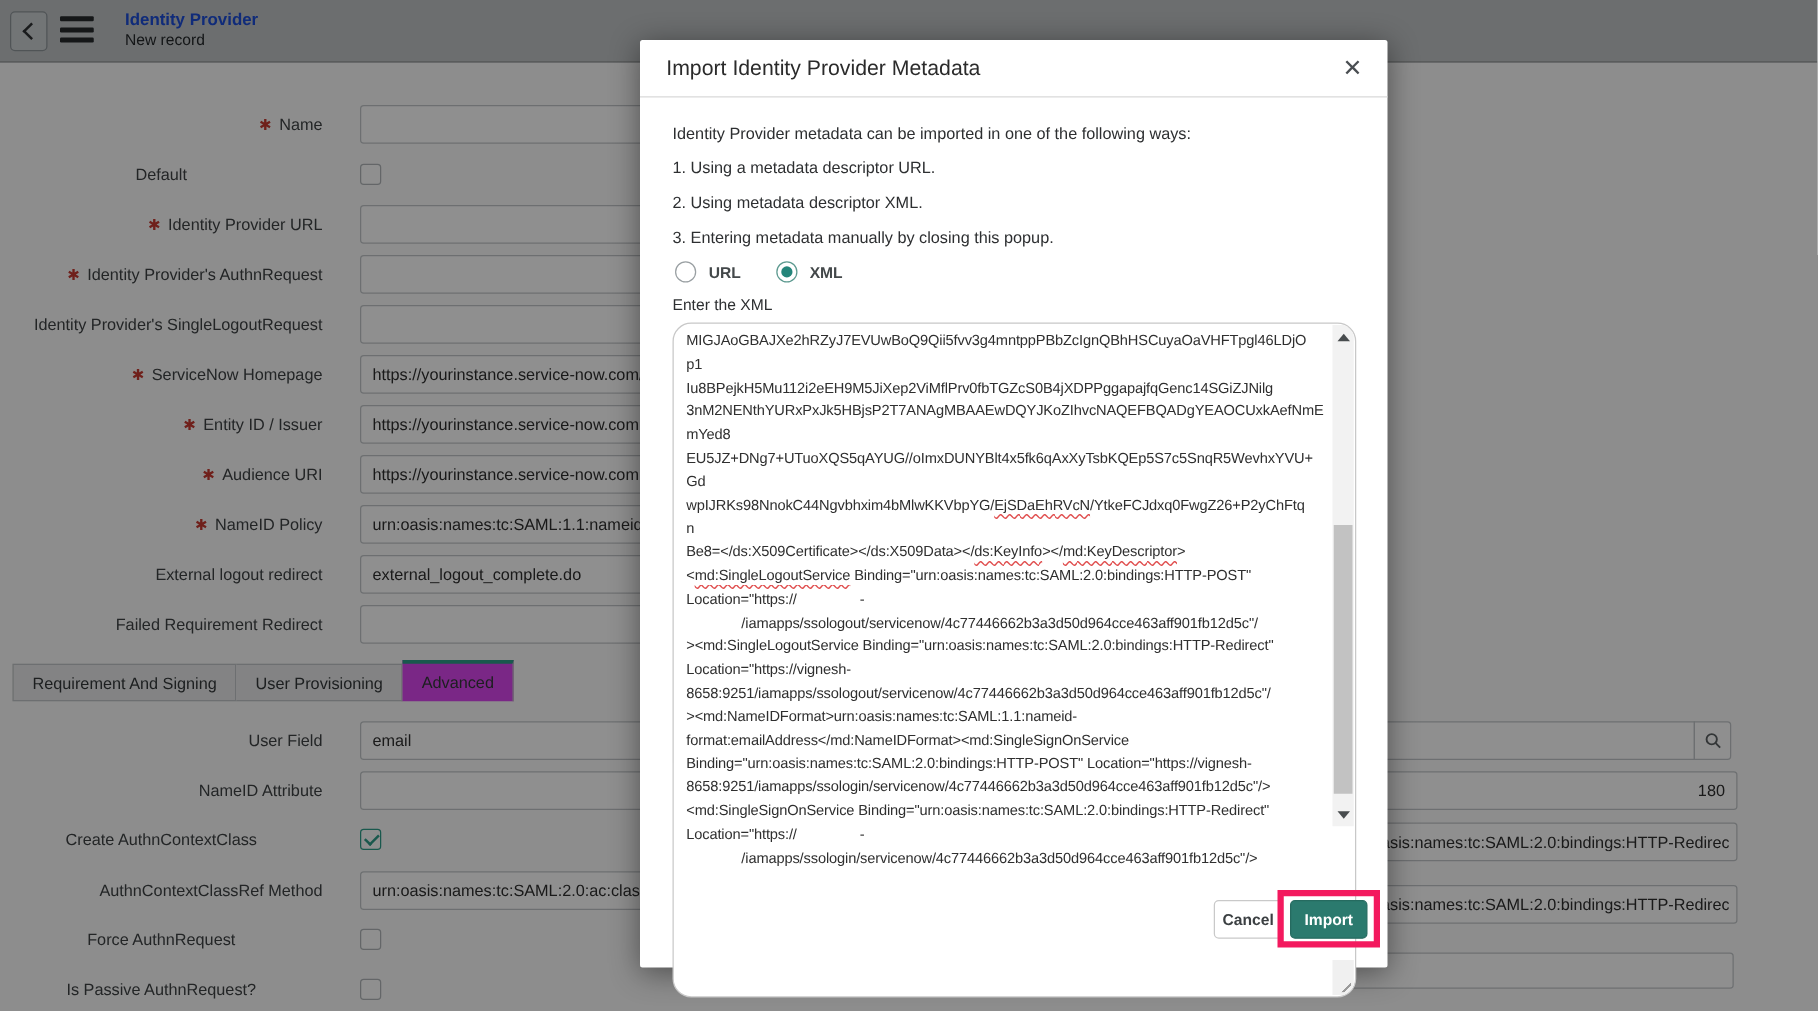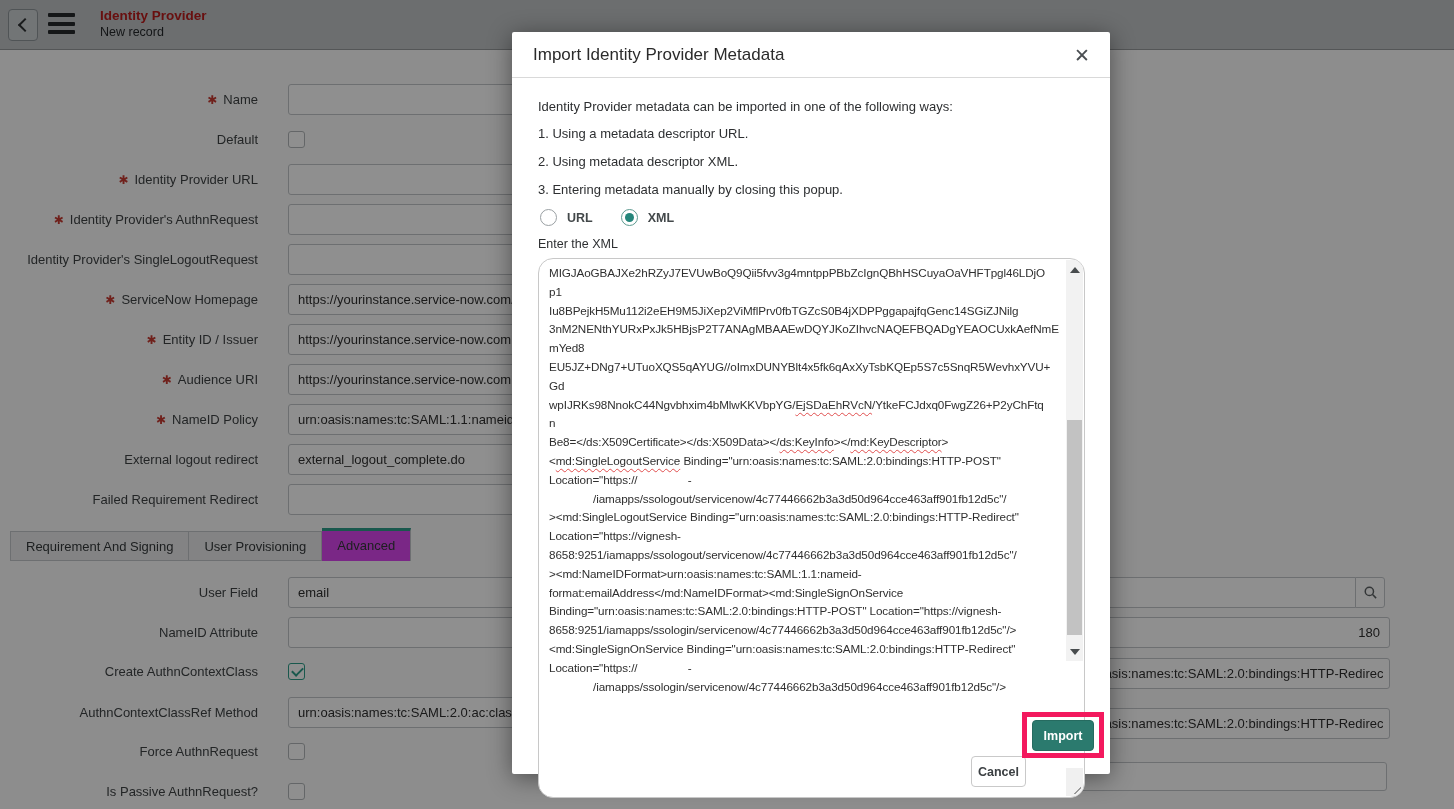--- a/index.html
+++ b/index.html
@@ -17,29 +17,29 @@
     background:#c0c4c7; border-bottom:1px solid #97999b; z-index:1;
   }
   .back-btn {
     position:absolute; left:8px; top:9px; width:30px; height:32px;
     background:#cbd0d2; border:1px solid #8f969a; border-radius:4px;
     display:flex; align-items:center; justify-content:center; cursor:pointer;
   }
   .chev { width:10px; height:10px; border-left:2.5px solid #2e3133; border-bottom:2.5px solid #2e3133; transform:rotate(45deg); margin-left:4px; }
   .menu-btn { position:absolute; left:48px; top:13px; width:27px; cursor:pointer; }
   .menu-btn .bar { width:27px; height:4px; background:#26292b; border-radius:1px; margin-bottom:4.5px; }
-  .hd-title { position:absolute; left:100px; top:8px; font-size:13.5px; font-weight:bold; color:#b91c1c; }
+  .hd-title { position:absolute; left:100px; top:8px; font-size:13.5px; font-weight:bold; color:#1d4ed8; }
   .hd-sub   { position:absolute; left:100px; top:25px; font-size:12.5px; color:#24282a; }
 
   .frow { position:absolute; left:0; width:1454px; height:31px; z-index:1; }
   .flabel {
     position:absolute; left:0; top:0; width:258px; text-align:right;
     font-size:13px; color:#3f4345; line-height:31px; white-space:nowrap;
   }
-  .flabel.cb { line-height:17px; }
+  .flabel.cb { line-height:17px;text-align:center; }
   .req { color:#c73a31; font-size:12px; margin-right:6px; }
   .finp {
     position:absolute; left:288px; top:0; width:477px; height:31px;
     background:#ffffff; border:1px solid #c3c7ca; border-radius:3px;
     font-family:"Liberation Sans","DejaVu Sans",sans-serif;
     font-size:13px; color:#2f2f2f; padding:0 9px; outline:none;
   }
   .checkbox {
     position:absolute; left:288px; top:0; width:17px; height:17px;
     background:#fff; border:1px solid #b2b7ba; border-radius:3px; cursor:pointer;
@@ -122,21 +122,20 @@
     position:absolute; right:2px; bottom:2px; width:11px; height:11px;
     background:repeating-linear-gradient(135deg, #9a9a9a 0 1.5px, transparent 1.5px 5px);
     clip-path:polygon(100% 0, 100% 100%, 0 100%); cursor:nwse-resize;
   }
   
   .cancel-btn {
     position:absolute; left:459px; top:688px; width:55px; height:31px;
     background:#fff; border:1px solid #c9c9c9; border-radius:4px;
     font-size:12.5px; font-weight:bold; color:#3c4043; cursor:pointer;
     font-family:"Liberation Sans","DejaVu Sans",sans-serif;
-    margin-top:36px;
   }
   .import-btn {
     position:absolute; left:520px; top:688px; width:62px; height:31px;
     background:#2b7a6e; border:1px solid #266b60; border-radius:4px;
     font-size:12.5px; font-weight:bold; color:#ffffff; cursor:pointer;
     font-family:"Liberation Sans","DejaVu Sans",sans-serif;
   }
   .import-highlight {
     position:absolute; left:510px; top:680px; width:82px; height:46px;
     border:5px solid #f3195e; z-index:25; pointer-events:none;

